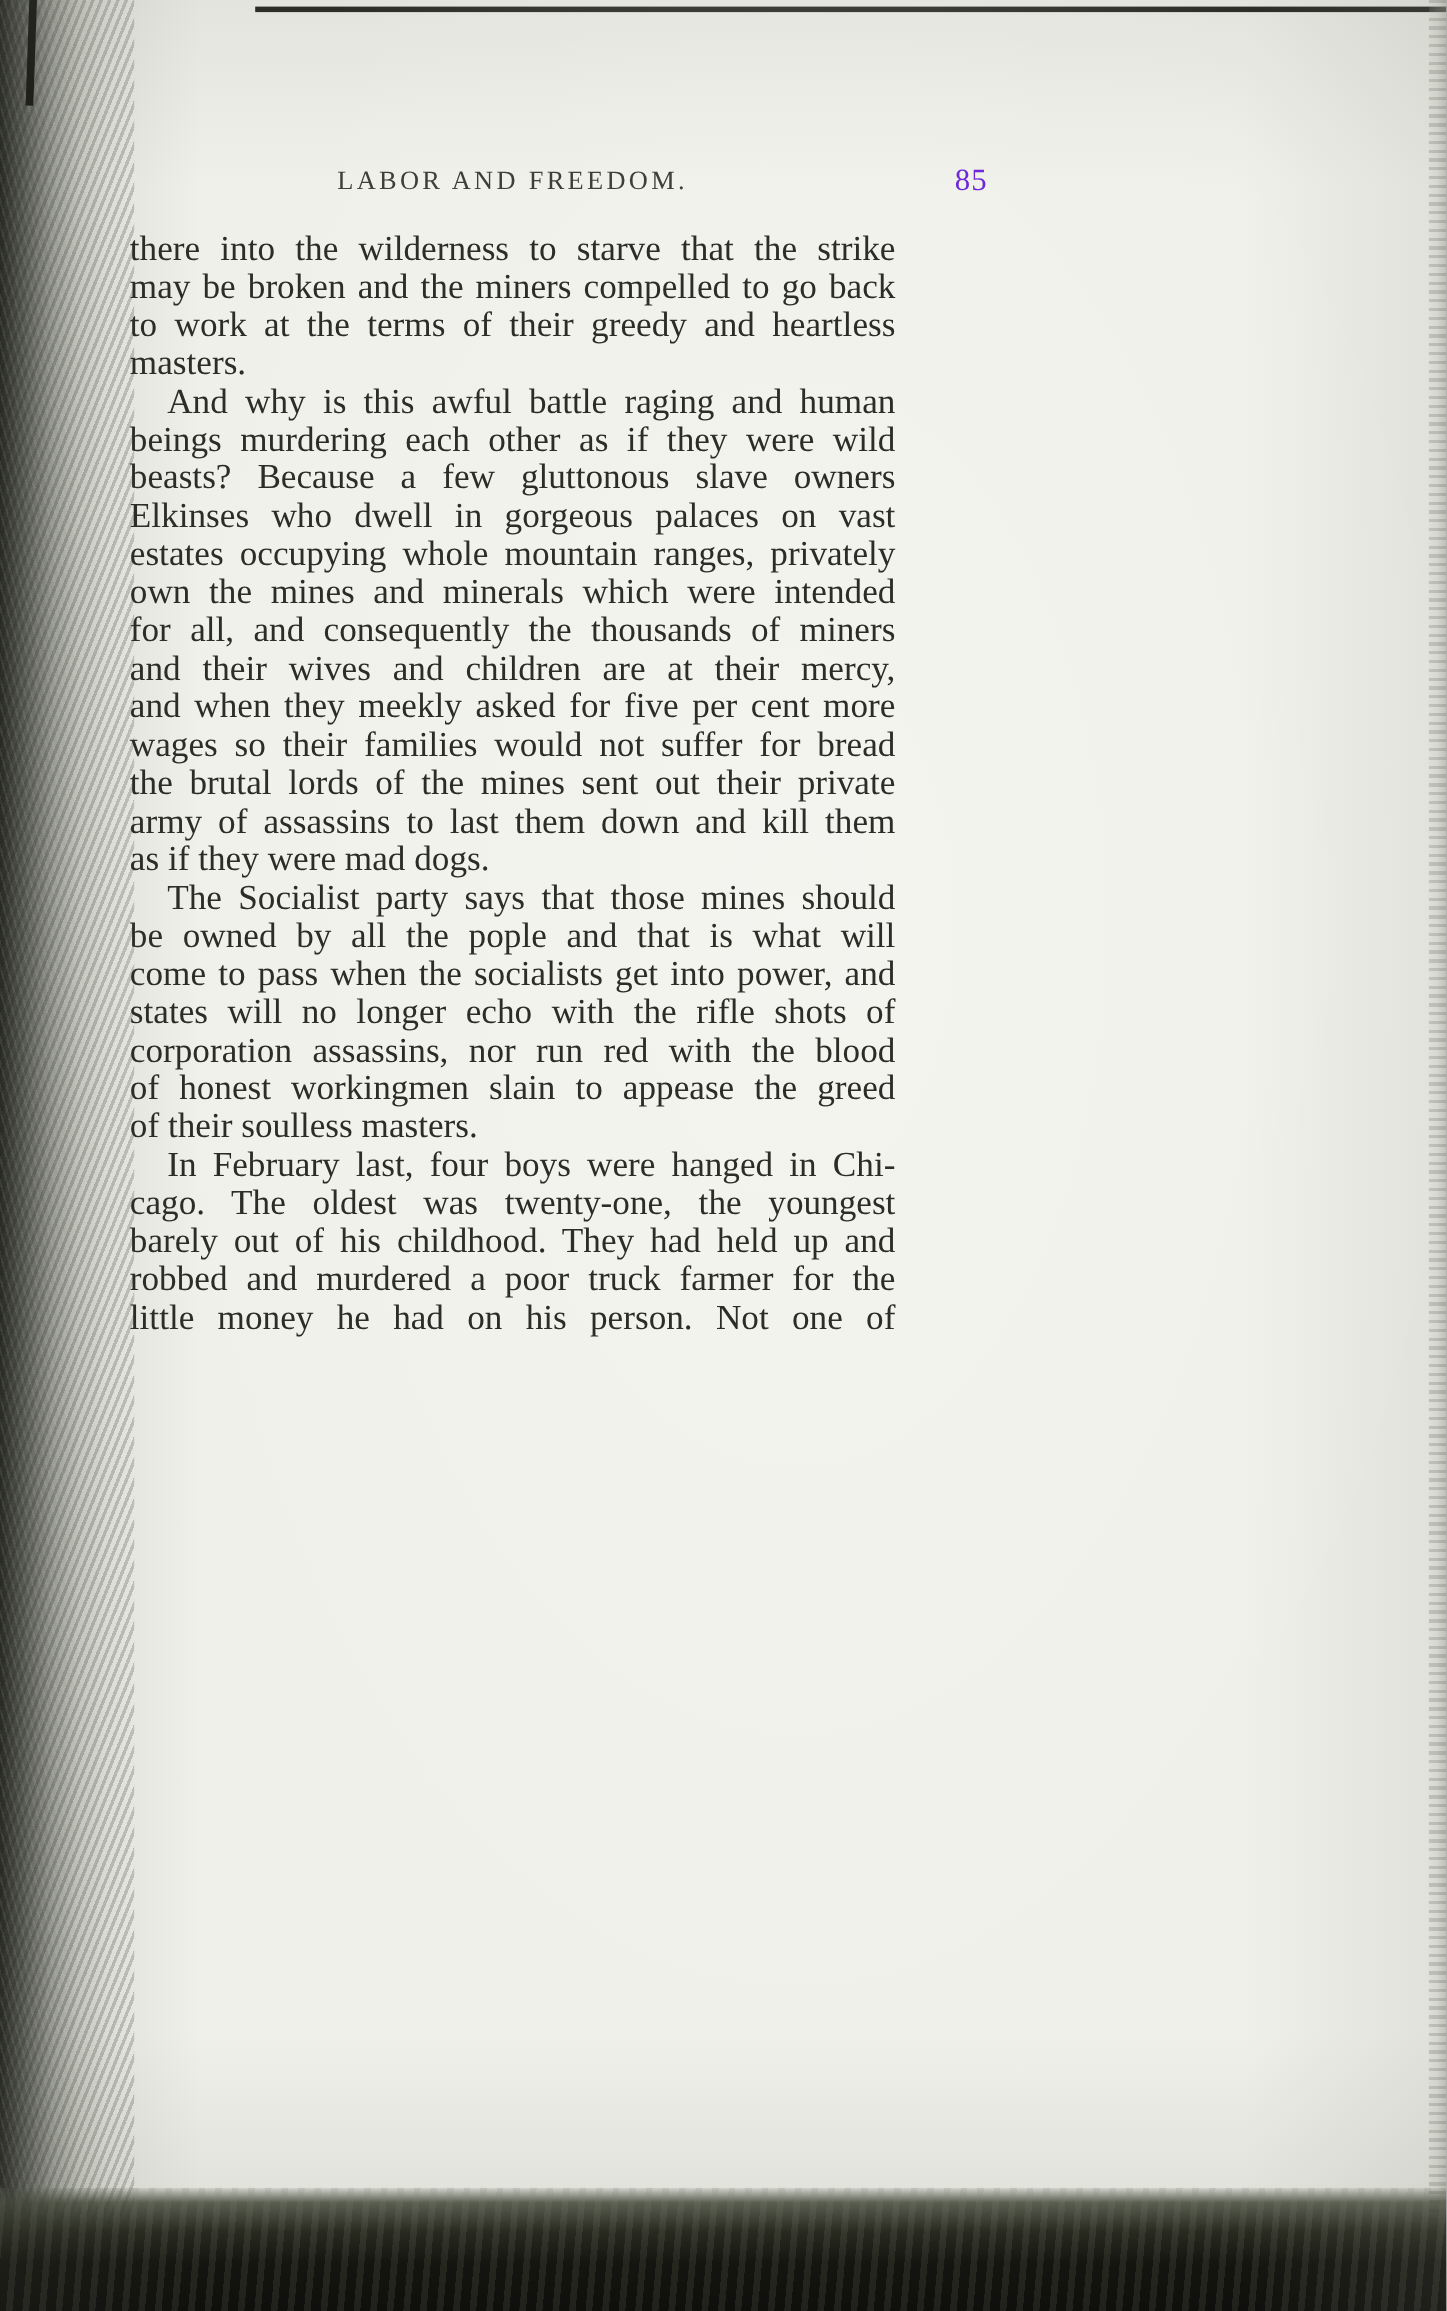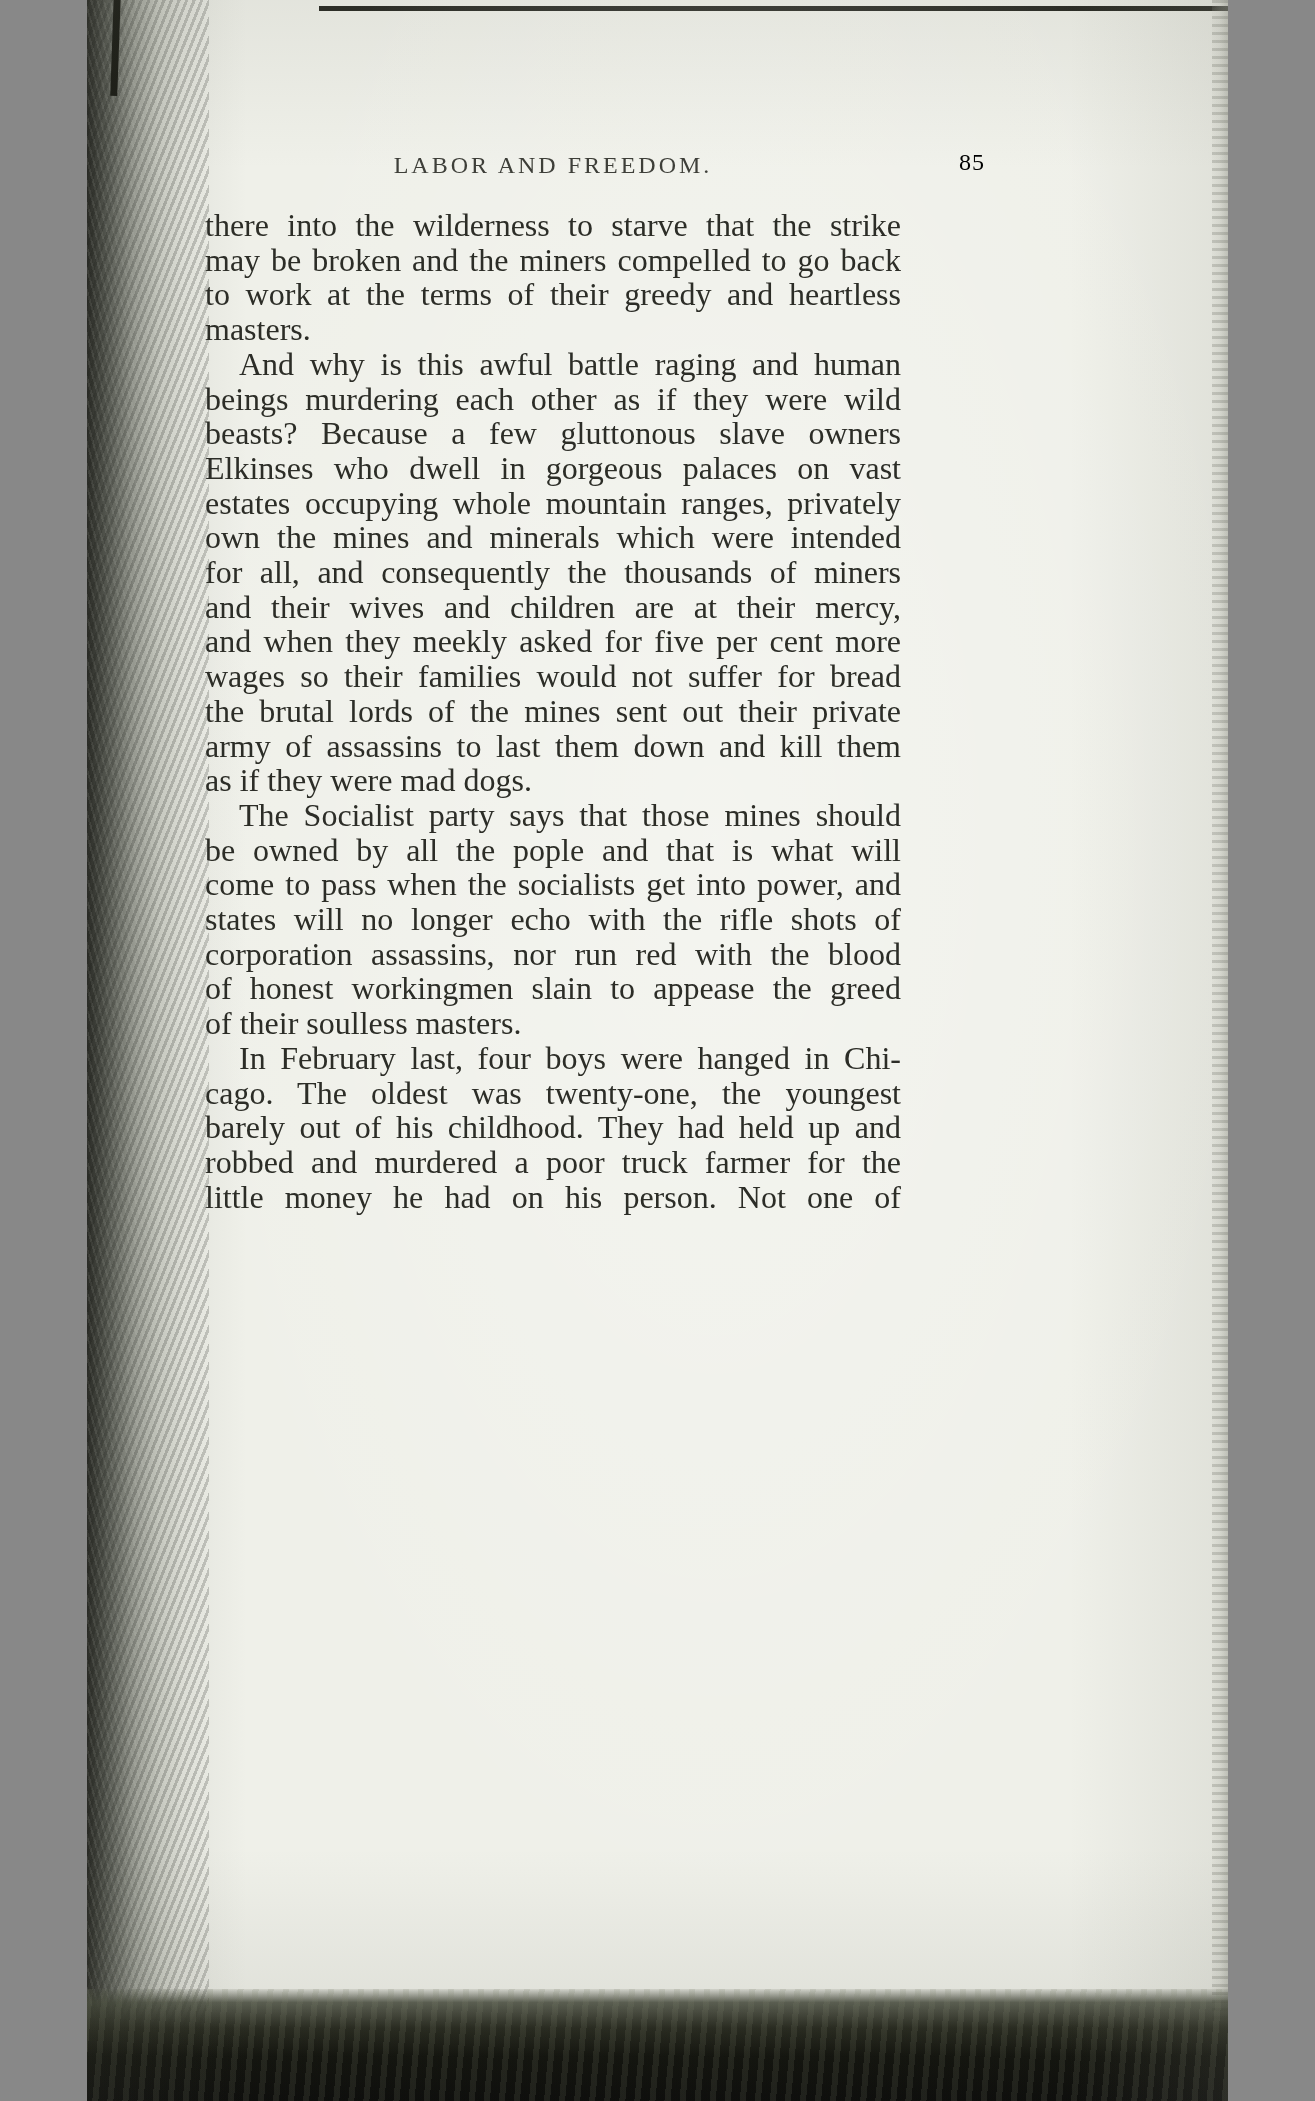--- a/index.html
+++ b/index.html
@@ -1,19 +1,19 @@
 <!DOCTYPE html>
 <html><head>
 <meta charset="utf-8">
 <style>
   html, body { margin: 0; padding: 0; background: #888; }
 
   .scan {
     position: relative;
-    width: 1141px;
+    width: 1315px;
     height: 2101px;
     margin: 0 auto;
     background: #eff0e9;
     overflow: hidden;
     font-family: "Liberation Serif", "DejaVu Serif", serif;
   }
 
   
   .scan::before {
     content: "";
@@ -106,23 +106,23 @@
     font-size: 24px;
     letter-spacing: 3px;
     color: #3e3f39;
     margin-bottom: 26px;
     height: 30px;
   }
 
   .page-number {
     position: absolute;
     right: -84px; top: -3px;
-    font-size: 24px;
+    font-size: 28px;
     letter-spacing: 1px;
-    color: #000000;
+    color: #6d28d9;
   }
 
   .page-body {
     font-size: 32px;
     line-height: 34.7px;
   }
 
   .line {
     text-align: justify;
     text-align-last: justify;

